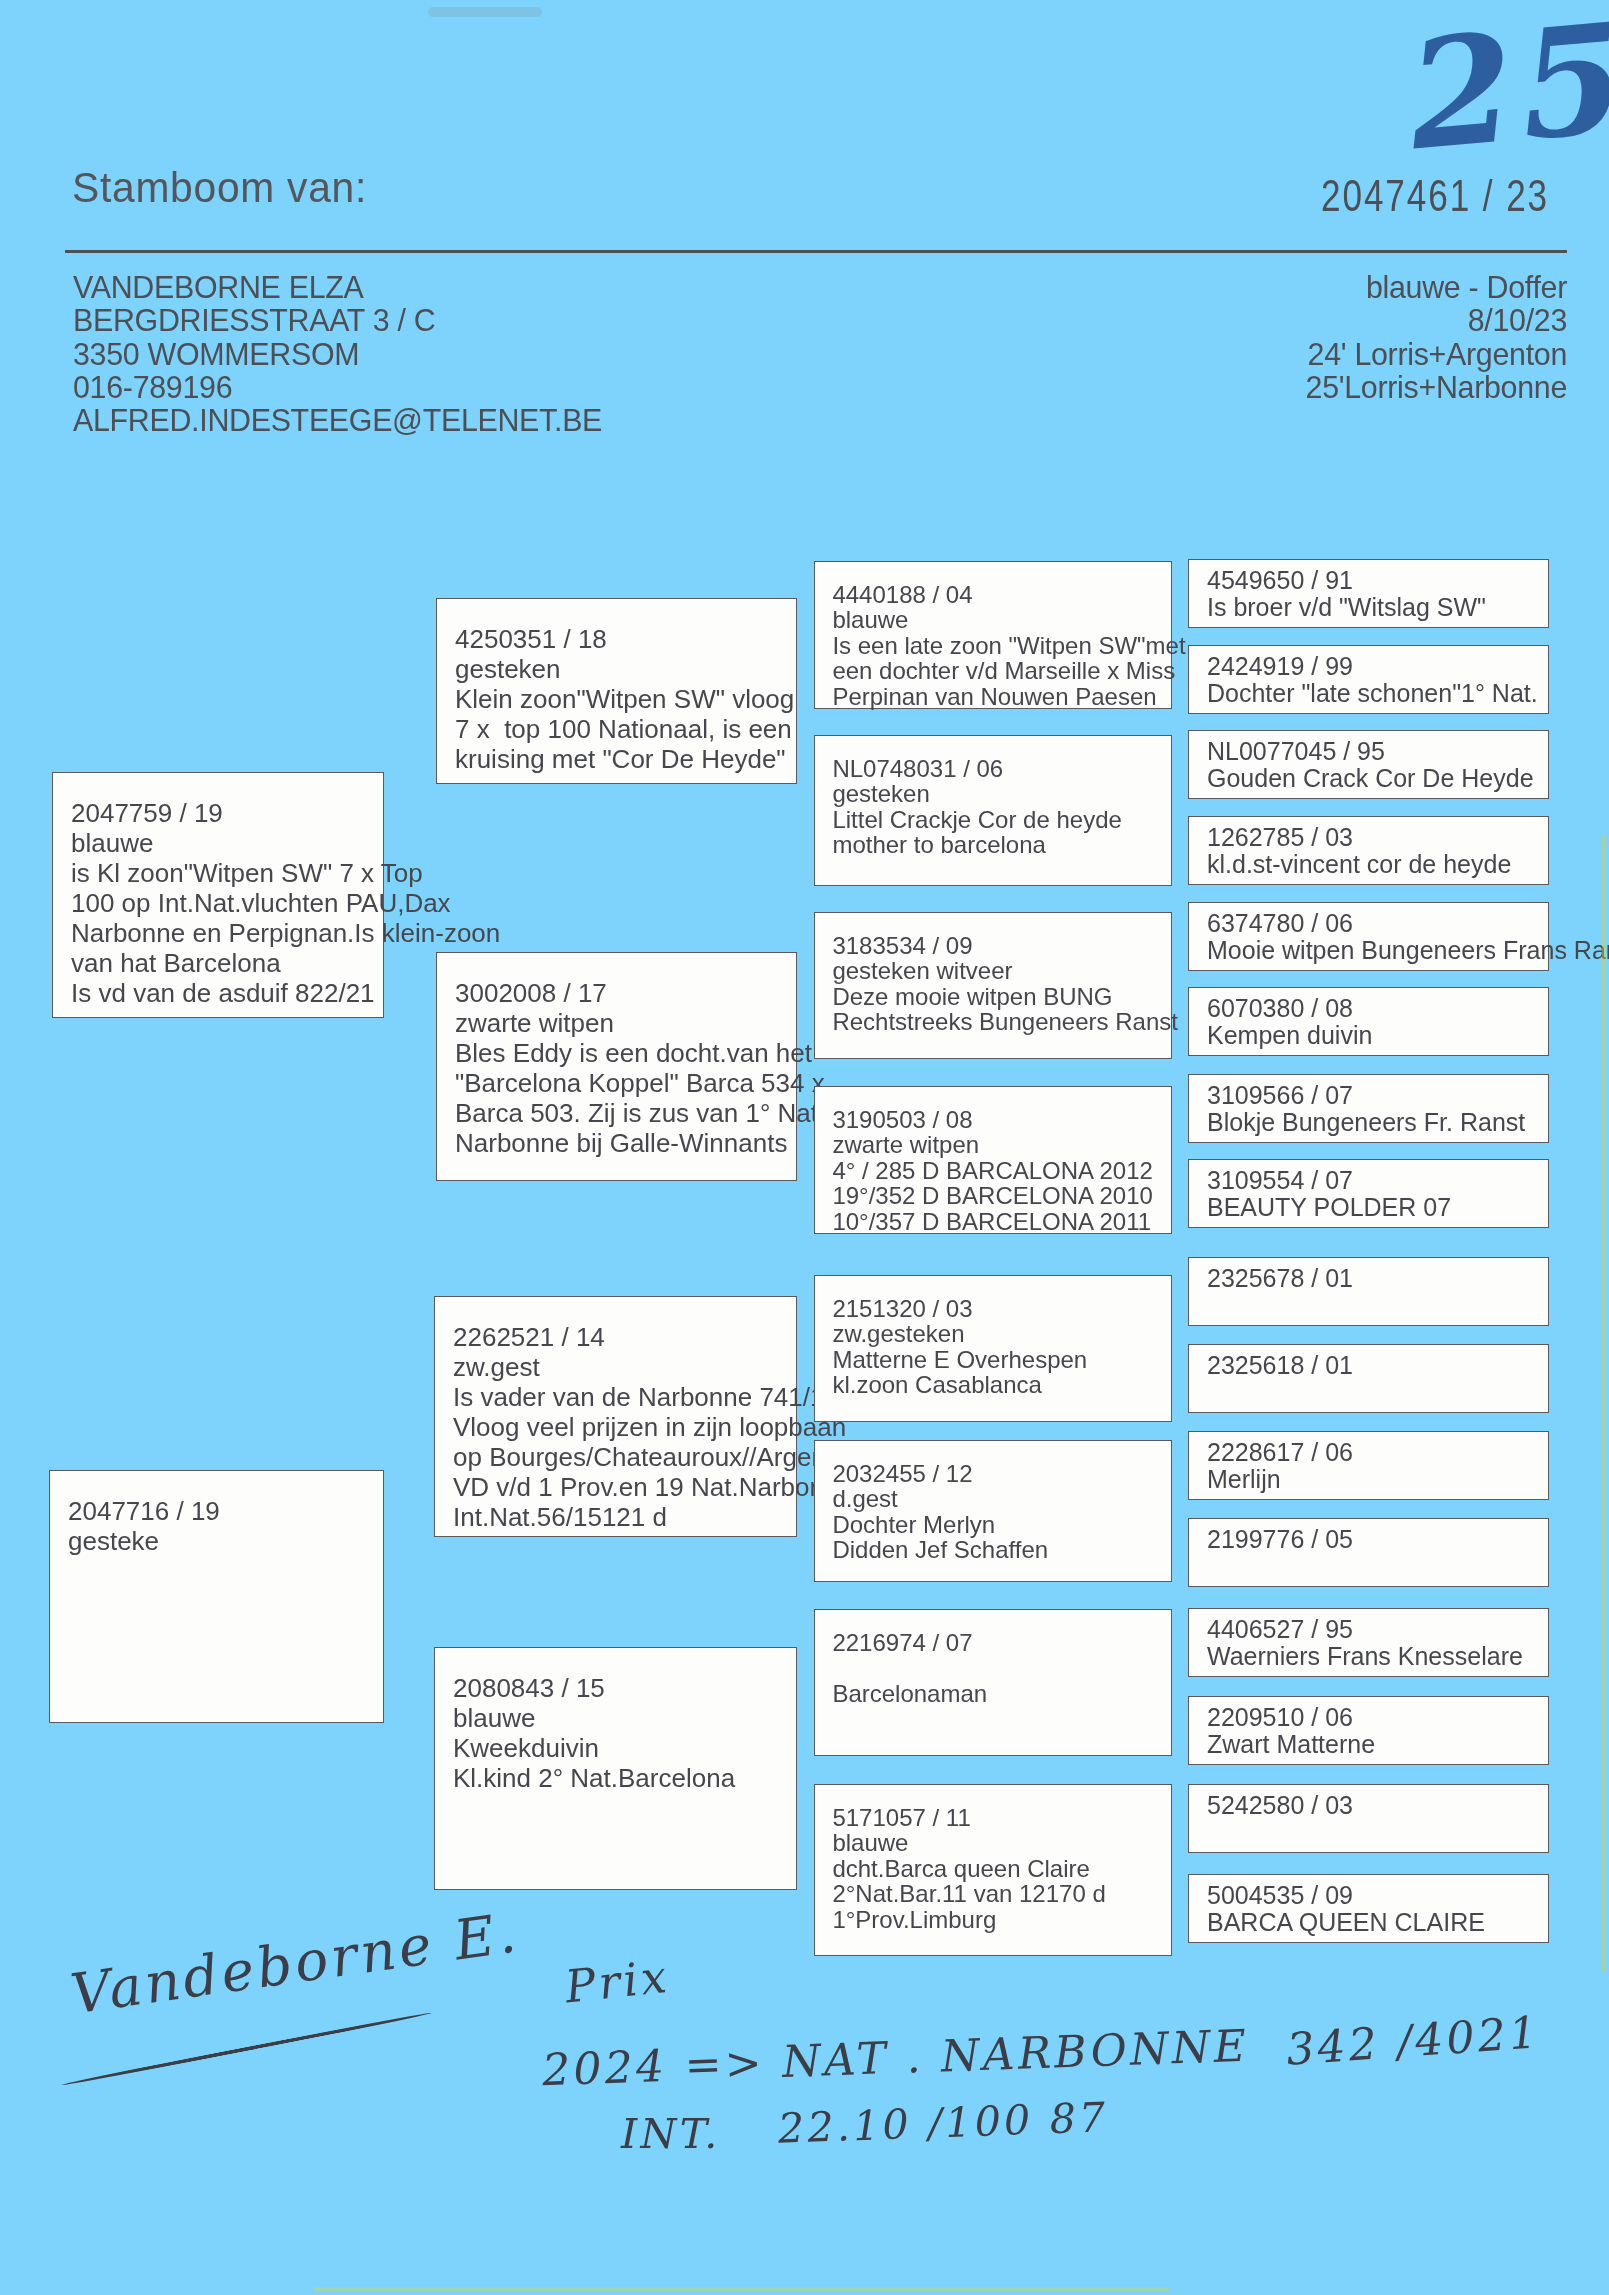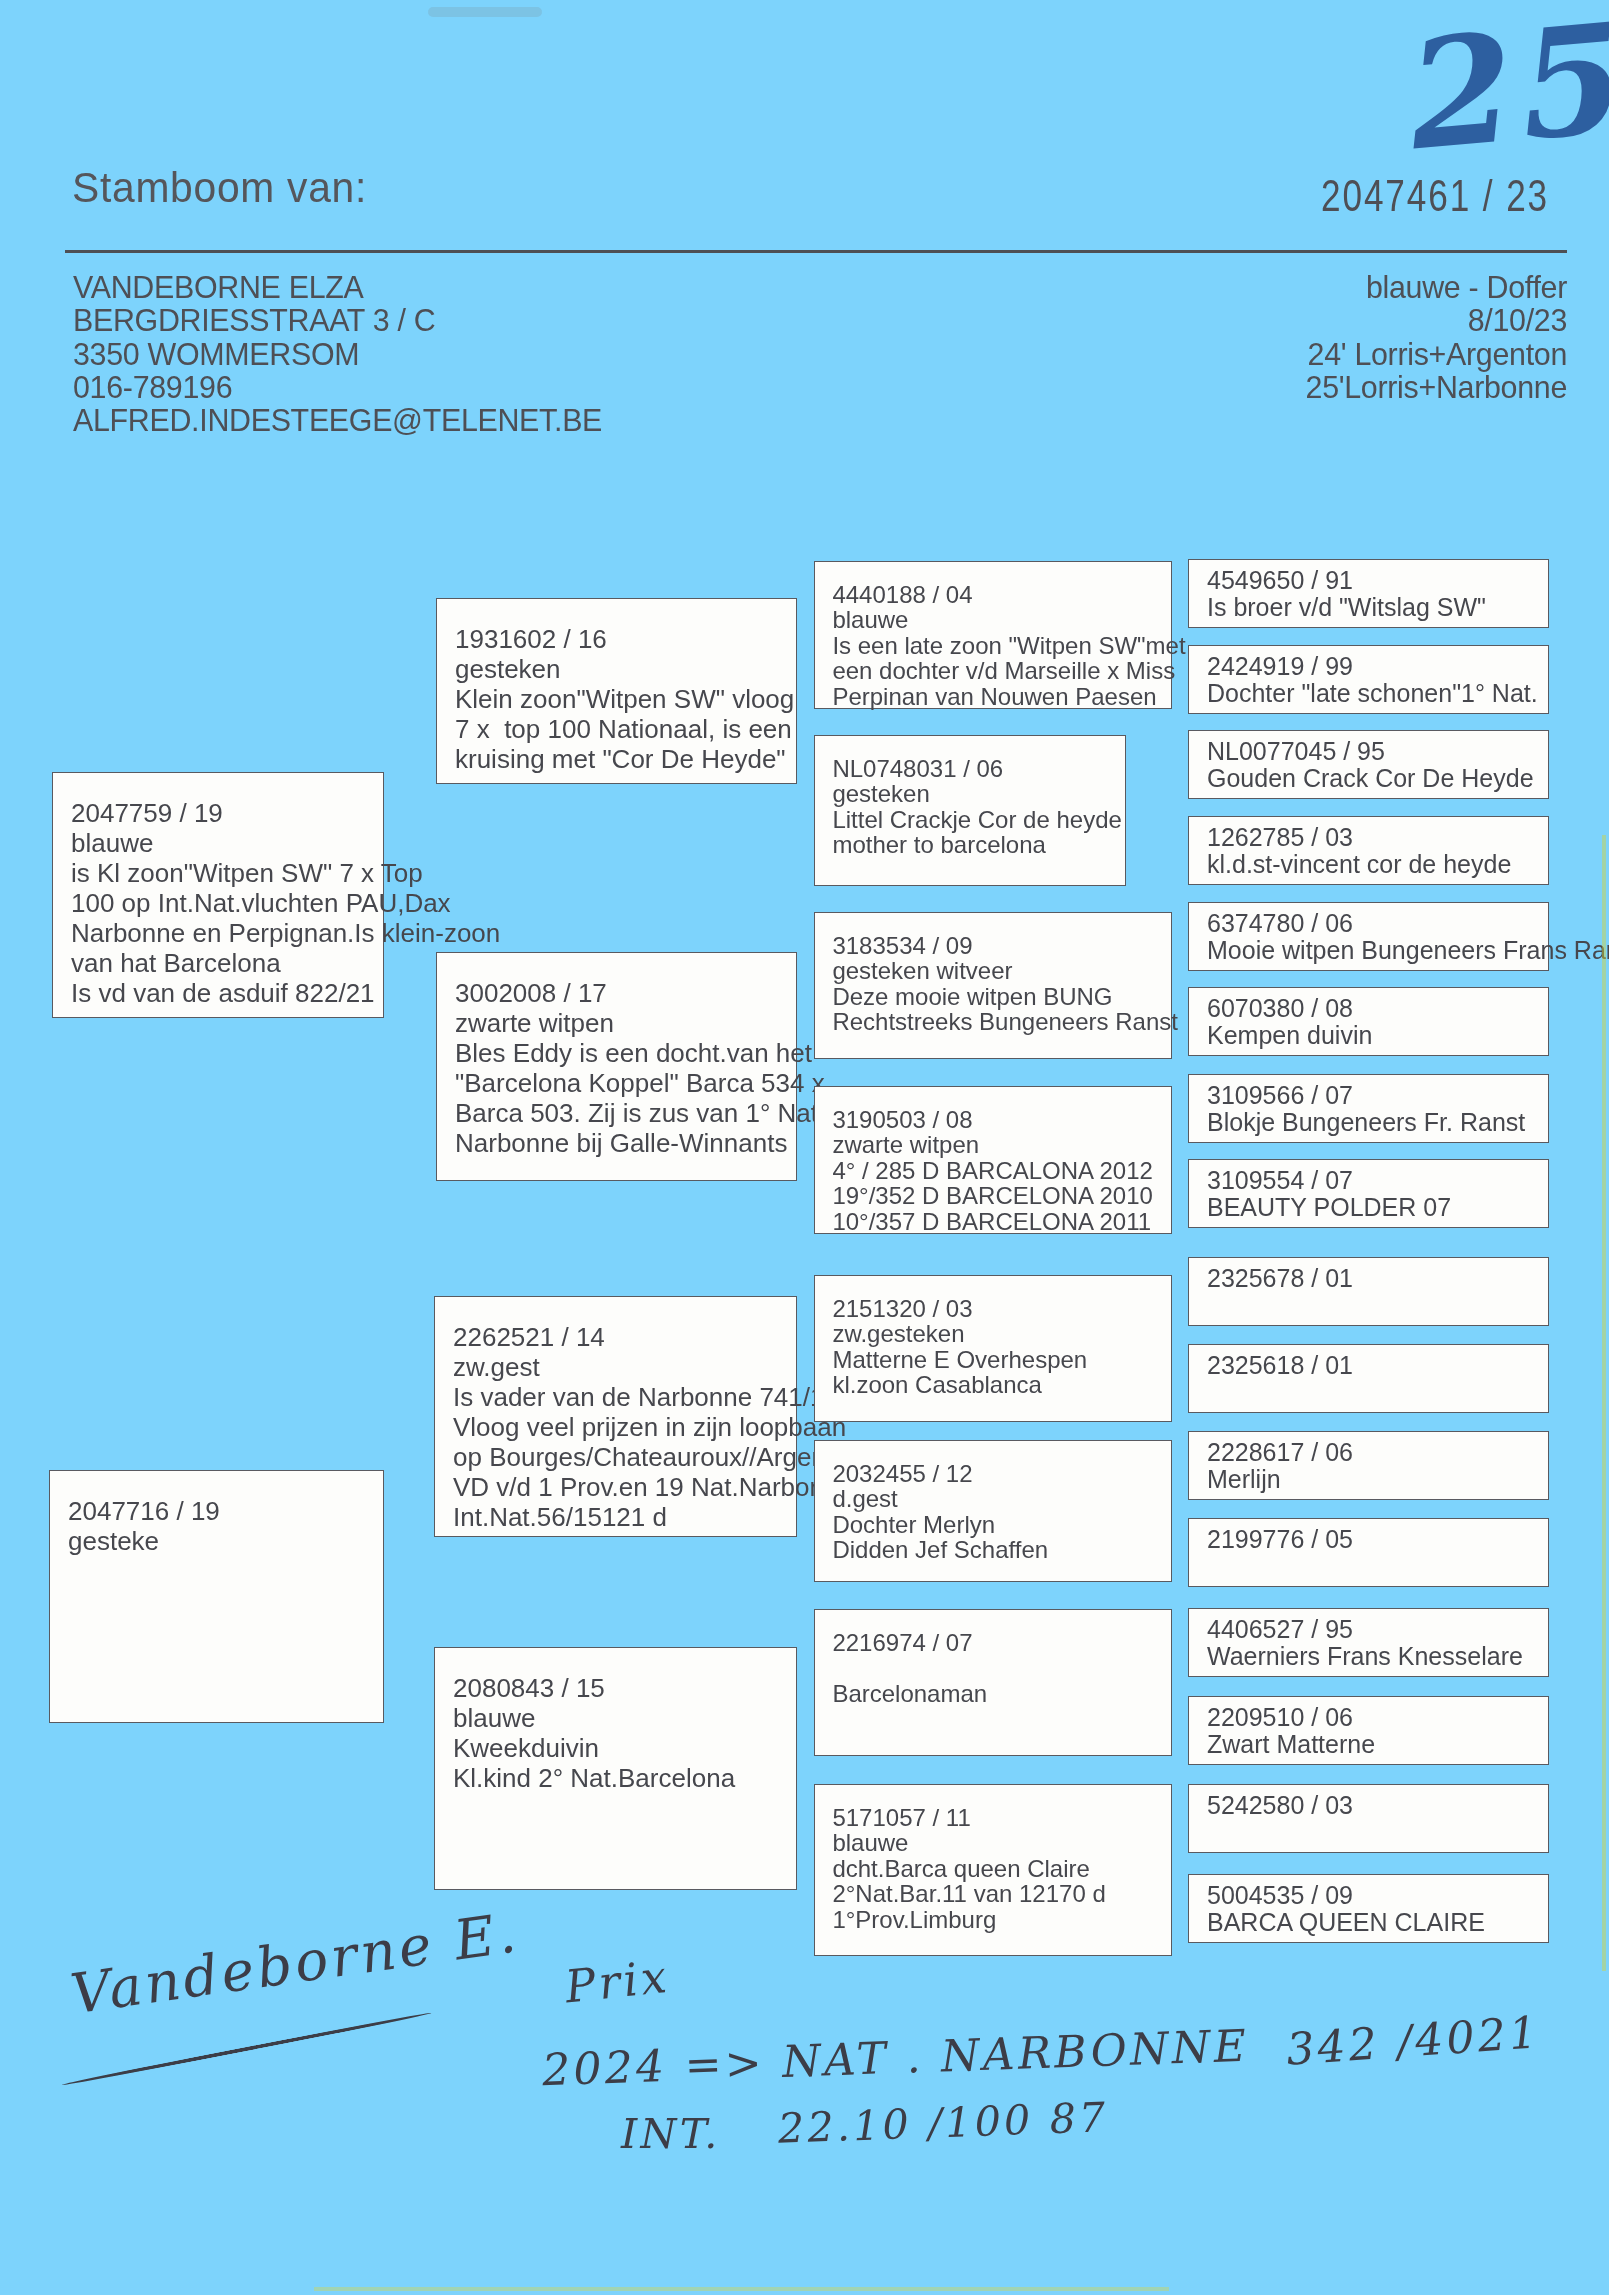--- a/index.html
+++ b/index.html
@@ -100,27 +100,27 @@
   <div class="bird">
       <div>blauwe - Doffer</div>
       <div>8/10/23</div>
       <div>24' Lorris+Argenton</div>
       <div>25'Lorris+Narbonne</div>
     </div>
 
   <div class="pbox gen1" style="left:52px;top:772px;width:332px;height:246px;"><div>2047759 / 19</div><div>blauwe</div><div>is Kl zoon"Witpen SW" 7 x Top</div><div>100 op Int.Nat.vluchten PAU,Dax</div><div>Narbonne en Perpignan.Is klein-zoon</div><div>van hat Barcelona</div><div>Is vd van de asduif 822/21</div></div>
   <div class="pbox gen1" style="left:49px;top:1470px;width:335px;height:253px;"><div>2047716 / 19</div><div>gesteke</div></div>
 
-  <div class="pbox gen2" style="left:436px;top:598px;width:361px;height:186px;"><div>1931602 / 16</div><div>gesteken</div><div>Klein zoon"Witpen SW" vloog</div><div>7 x  top 100 Nationaal, is een</div><div>kruising met "Cor De Heyde"</div></div>
+  <div class="pbox gen2" style="left:436px;top:598px;width:361px;height:186px;"><div>4250351 / 18</div><div>gesteken</div><div>Klein zoon"Witpen SW" vloog</div><div>7 x  top 100 Nationaal, is een</div><div>kruising met "Cor De Heyde"</div></div>
   <div class="pbox gen2" style="left:436px;top:952px;width:361px;height:229px;"><div>3002008 / 17</div><div>zwarte witpen</div><div>Bles Eddy is een docht.van het</div><div>"Barcelona Koppel" Barca 534 x</div><div>Barca 503. Zij is zus van 1° Nat.</div><div>Narbonne bij Galle-Winnants</div></div>
   <div class="pbox gen2" style="left:434px;top:1296px;width:363px;height:241px;"><div>2262521 / 14</div><div>zw.gest</div><div>Is vader van de Narbonne 741/18</div><div>Vloog veel prijzen in zijn loopbaan</div><div>op Bourges/Chateauroux//Argenton</div><div>VD v/d 1 Prov.en 19 Nat.Narbonne</div><div>Int.Nat.56/15121 d</div></div>
   <div class="pbox gen2" style="left:434px;top:1647px;width:363px;height:243px;"><div>2080843 / 15</div><div>blauwe</div><div>Kweekduivin</div><div>Kl.kind 2° Nat.Barcelona</div></div>
 
   <div class="pbox gen3" style="left:814px;top:561px;width:358px;height:148px;"><div>4440188 / 04</div><div>blauwe</div><div>Is een late zoon "Witpen SW"met</div><div>een dochter v/d Marseille x Miss</div><div>Perpinan van Nouwen Paesen</div></div>
-  <div class="pbox gen3" style="left:814px;top:735px;width:312px;height:151px;"><div>NL0748031 / 06</div><div>gesteken</div><div>Littel Crackje Cor de heyde</div><div>mother to barcelona</div></div>
+  <div class="pbox gen3" style="left:814px;top:735px;width:358px;height:151px;"><div>NL0748031 / 06</div><div>gesteken</div><div>Littel Crackje Cor de heyde</div><div>mother to barcelona</div></div>
   <div class="pbox gen3" style="left:814px;top:912px;width:358px;height:147px;"><div>3183534 / 09</div><div>gesteken witveer</div><div>Deze mooie witpen BUNG</div><div>Rechtstreeks Bungeneers Ranst</div></div>
   <div class="pbox gen3" style="left:814px;top:1086px;width:358px;height:148px;"><div>3190503 / 08</div><div>zwarte witpen</div><div>4° / 285 D BARCALONA 2012</div><div>19°/352 D BARCELONA 2010</div><div>10°/357 D BARCELONA 2011</div></div>
   <div class="pbox gen3" style="left:814px;top:1259px;width:358px;height:147px;margin-top:16px;"><div>2151320 / 03</div><div>zw.gesteken</div><div>Matterne E Overhespen</div><div>kl.zoon Casablanca</div></div>
   <div class="pbox gen3" style="left:814px;top:1440px;width:358px;height:142px;"><div>2032455 / 12</div><div>d.gest</div><div>Dochter Merlyn</div><div>Didden Jef Schaffen</div></div>
   <div class="pbox gen3" style="left:814px;top:1609px;width:358px;height:147px;"><div>2216974 / 07</div><div>&nbsp;</div><div>Barcelonaman</div></div>
   <div class="pbox gen3" style="left:814px;top:1784px;width:358px;height:172px;"><div>5171057 / 11</div><div>blauwe</div><div>dcht.Barca queen Claire</div><div>2°Nat.Bar.11 van 12170 d</div><div>1°Prov.Limburg</div></div>
 
   <div class="pbox gen4" style="left:1188px;top:559px;width:361px;height:69px;"><div>4549650 / 91</div><div>Is broer v/d "Witslag SW"</div></div>
   <div class="pbox gen4" style="left:1188px;top:645px;width:361px;height:69px;"><div>2424919 / 99</div><div>Dochter "late schonen"1° Nat.</div></div>
   <div class="pbox gen4" style="left:1188px;top:730px;width:361px;height:69px;"><div>NL0077045 / 95</div><div>Gouden Crack Cor De Heyde</div></div>

